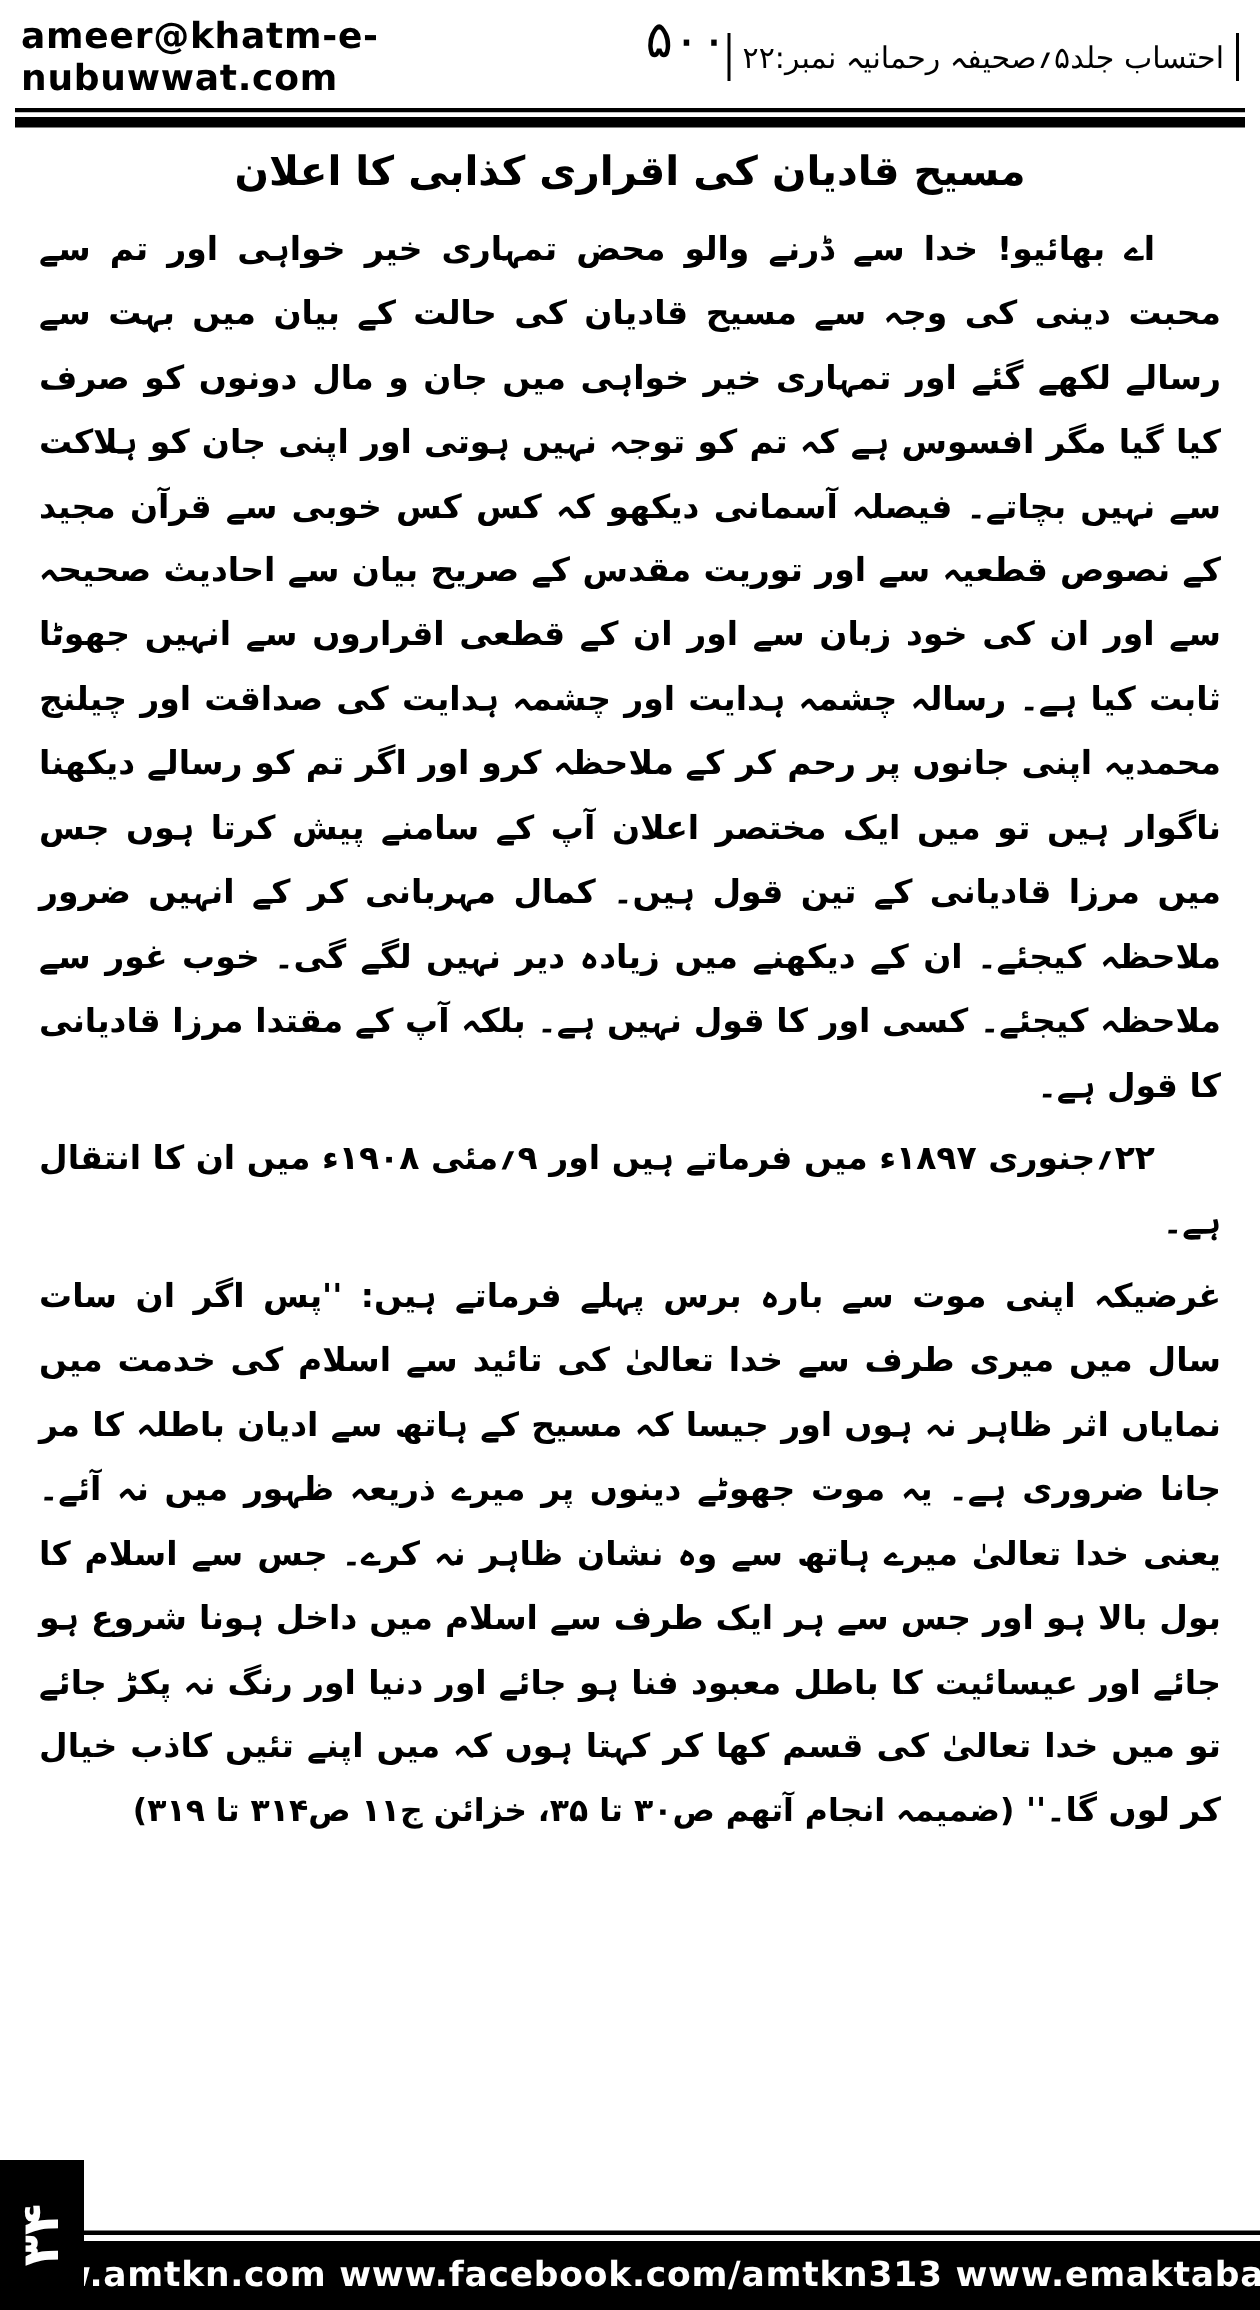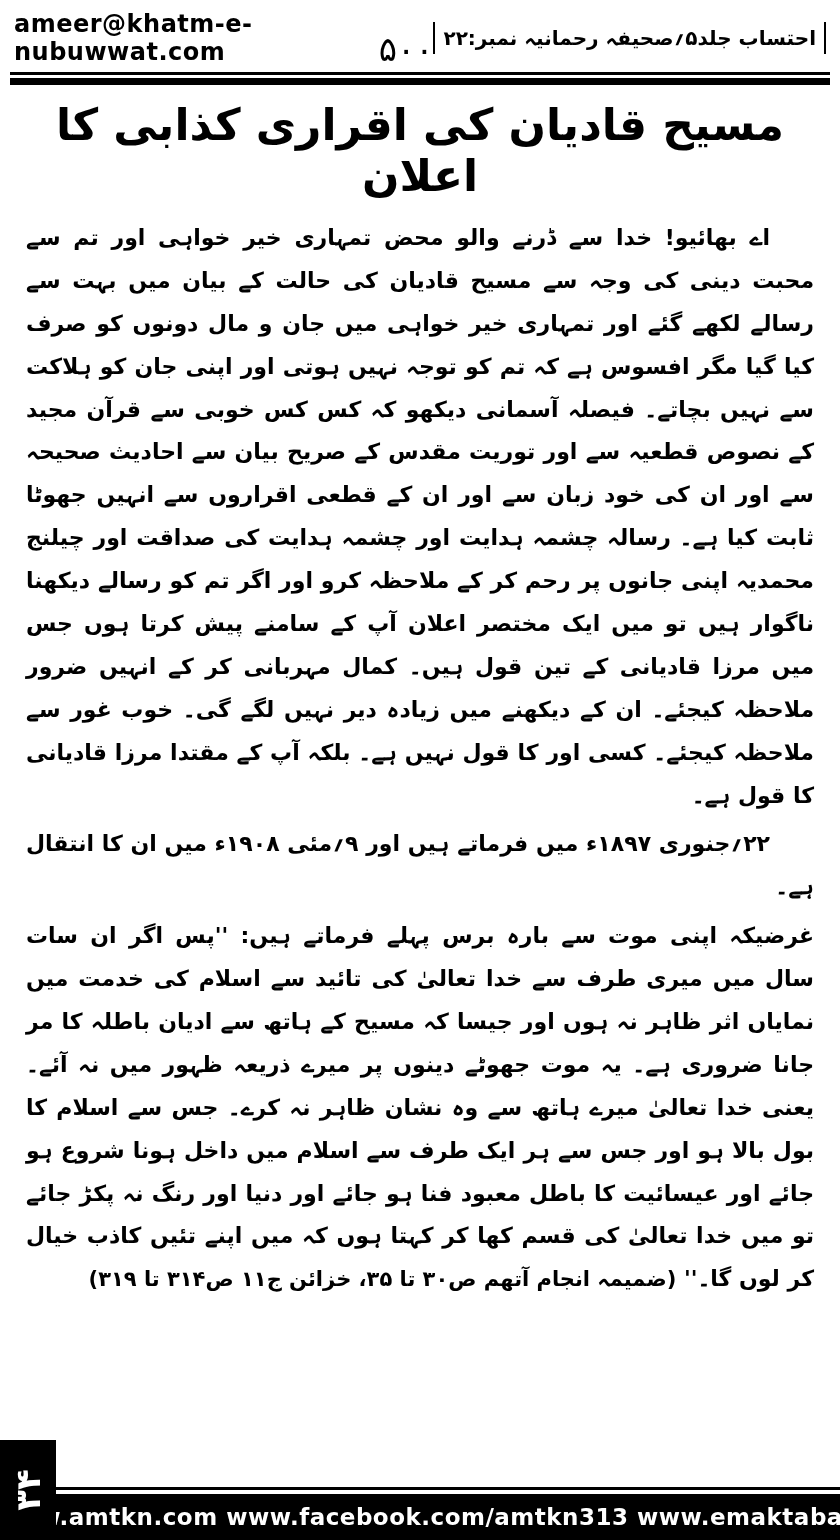--- a/index.html
+++ b/index.html
@@ -14,31 +14,31 @@
     box-sizing:border-box;
   }
   
   .header{
     display:flex;
     align-items:center;
     justify-content:space-between;
     padding:10px 14px 6px 14px;
     direction:ltr;
   }
-  .header-left{display:flex;align-items:flex-end;gap:20px;}
+  .header-left{display:flex;align-items:flex-start;gap:20px;}
   .header-email{
     font-size:24px;font-weight:bold;letter-spacing:0.5px;
   }
   .header-count{
     font-size:34px;font-weight:normal;direction:rtl;
     line-height:1;
   }
   .header-right{
     direction:rtl;
-    font-size:20px;font-weight:bold;
+    font-size:20px;font-weight:normal;
     border-left:2px solid #000;
     border-right:2px solid #000;
     padding:4px 8px;
     white-space:nowrap;
     text-align:center;
   }
   .rule{
     margin:0 10px;
   }
   .rule .thin{height:3px;background:#000;}
@@ -49,21 +49,21 @@
   .title{
     direction:rtl;
     text-align:center;
     font-size:46px;
     font-weight:bold;
     margin:34px 0 6px 0;
   }
   .subtitle{
     direction:rtl;
     text-align:center;
-    font-size:44px;
+    font-size:27px;
     font-weight:bold;
     margin:14px 0 10px 0;
   }
 
   
   .body{
     direction:rtl;
     text-align:justify;
     padding:6px 26px 0 26px;
     font-size:22px;

